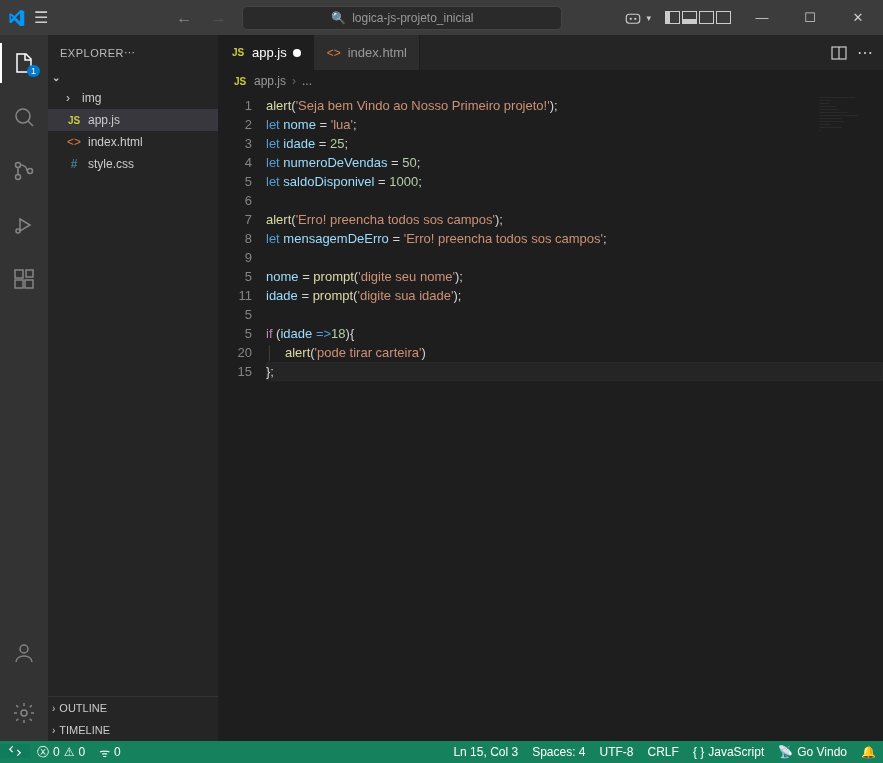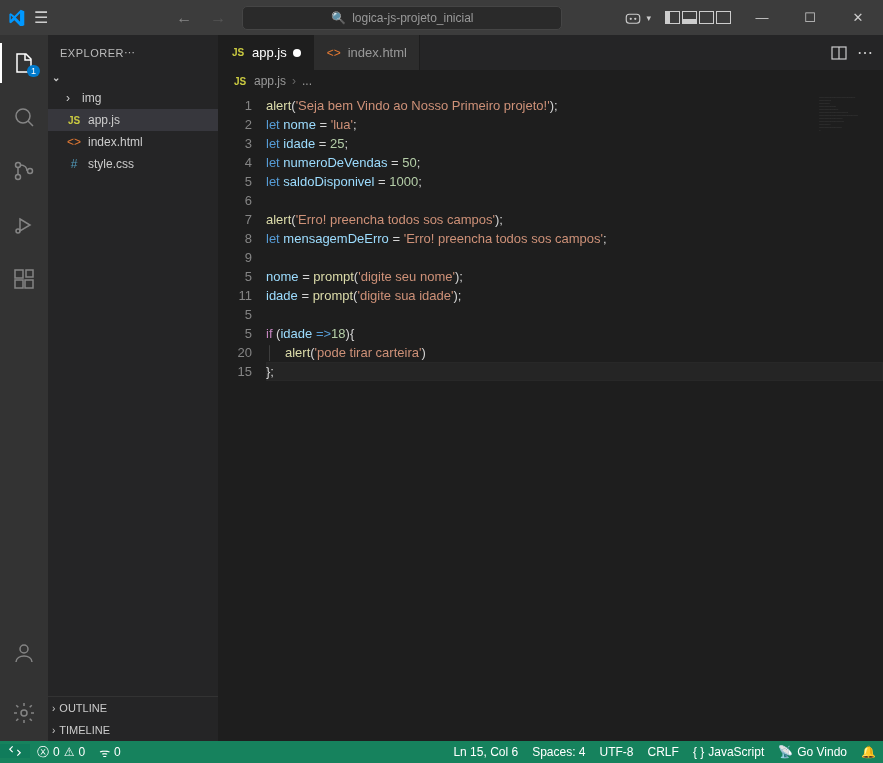--- a/index.html
+++ b/index.html
@@ -274,21 +274,21 @@
       <span>⚠</span>
         <span>0</span>
     </div>
     <div class="seg">
       <span>ᯤ</span>
         <span>0</span>
     </div>
   </div>
   <div class="right">
     <div class="seg">
-        <span>Ln 15, Col 6</span>
+        <span>Ln 15, Col 3</span>
       </div>
     <div class="seg">
         <span>Spaces: 4</span>
       </div>
     <div class="seg">
         <span>UTF-8</span>
       </div>
     <div class="seg">
         <span>CRLF</span>
       </div>

